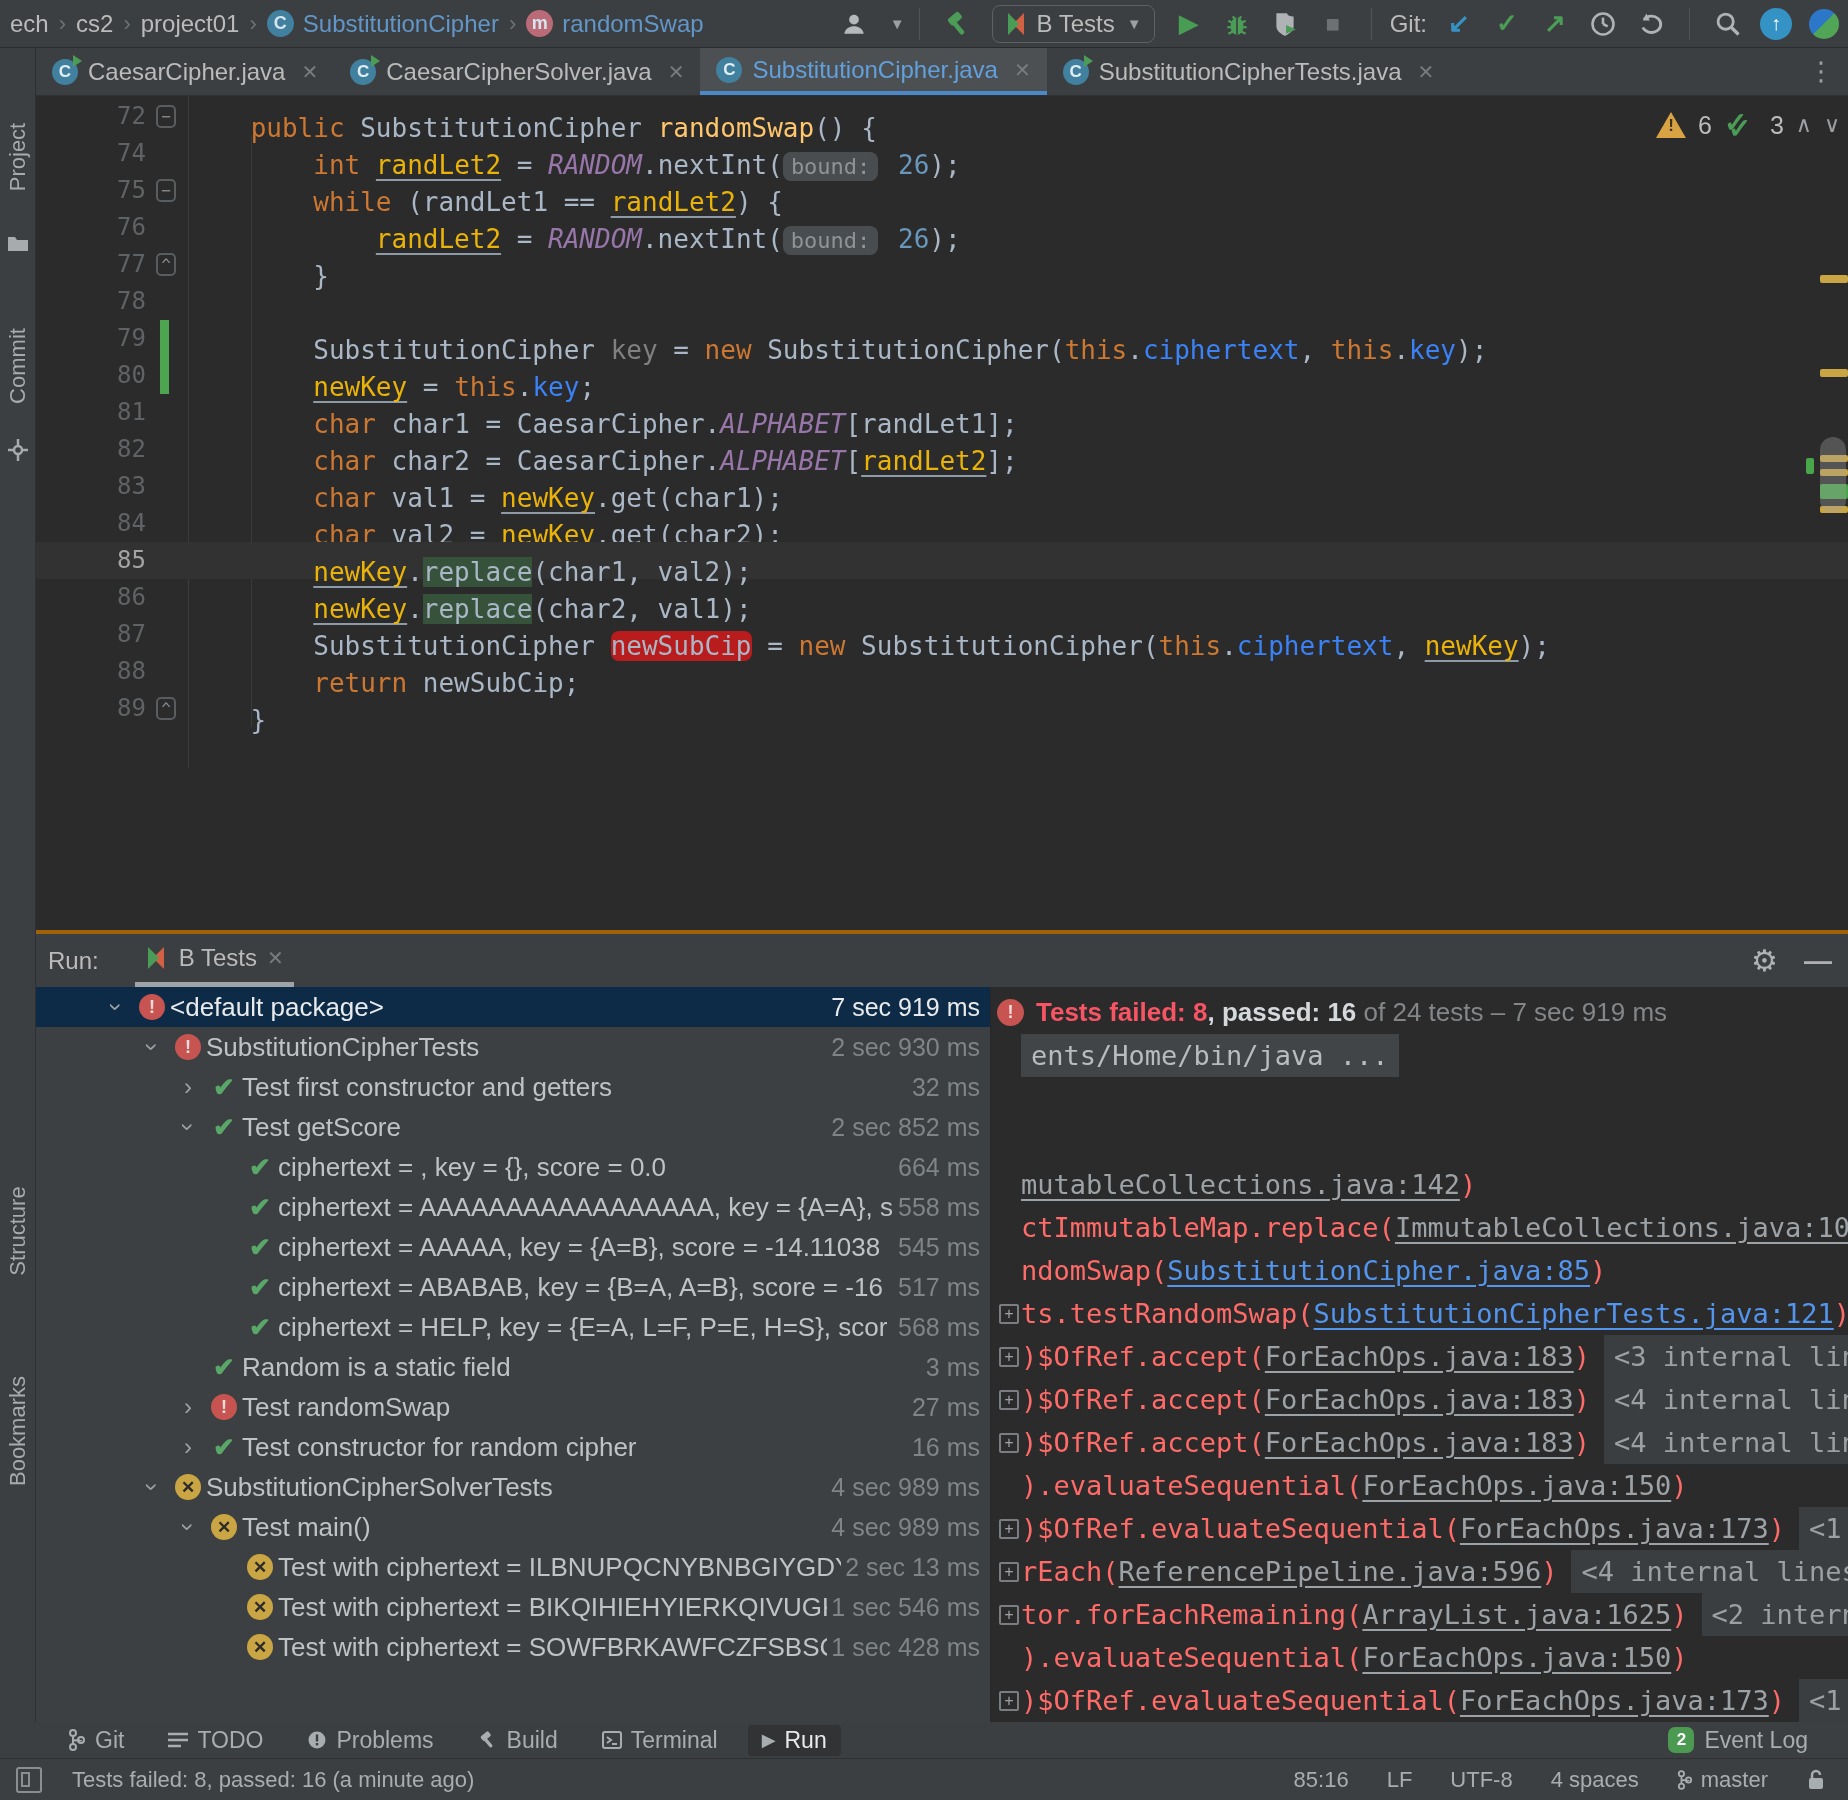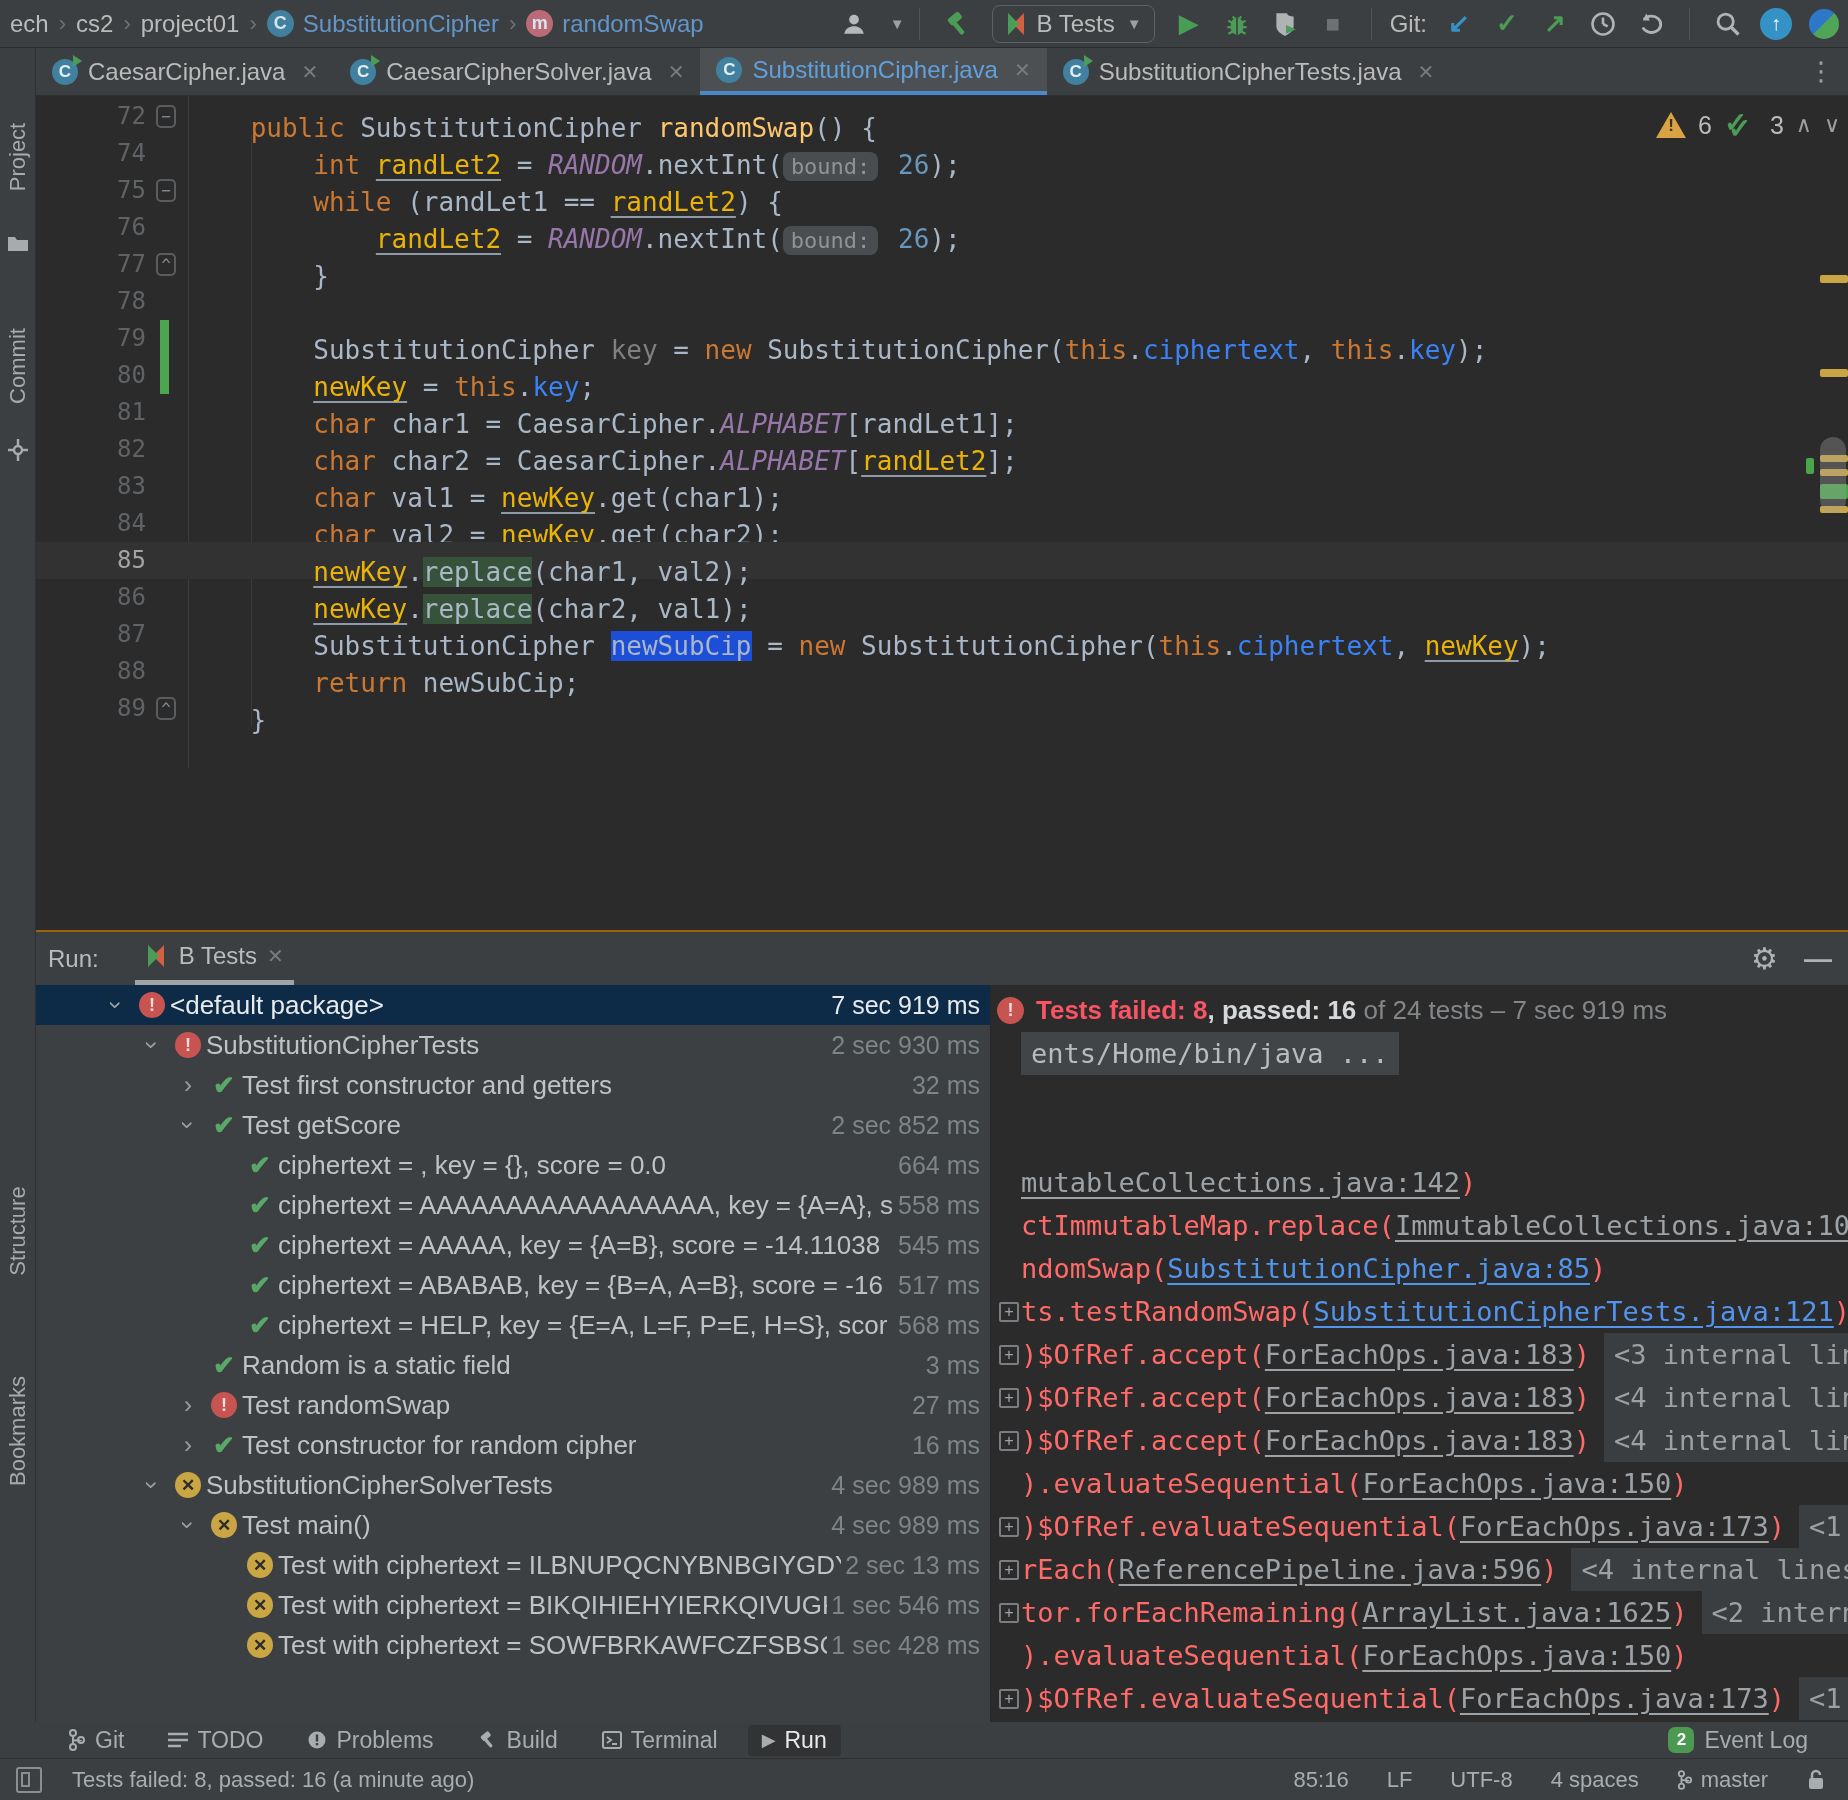--- a/index.html
+++ b/index.html
@@ -78,42 +78,42 @@
   .gutter-line { position:absolute; left:152px; top:0; width:1px; height:672px; background:#3A3D3F; }
   .indent-guide { position:absolute; left:215px; top:39px; width:1px; height:592px; background:#383B3D; }
   .sd { color:#A9B7C6; } .sk { color:#CC7832; } .sm { color:#FFC66D; }
   .sf { color:#3b82f6; } .sfi { color:#9876AA; font-style:italic; }
   .sn { color:#6897BB; } .sg { color:#808080; }
   .su { color:#eab308; text-decoration:underline; text-underline-offset:5px;
     text-decoration-color:#8E9AA6; }
   .shint { background:#4A4D4F; color:#909396; border-radius:8px; padding:2px 8px;
     font-size:22px; margin-right:4px; }
   .shlg { background:#36523A; color:#A9B7C6; }
-  .shly { background:#1d4ed8; color:#A9B7C6; }
+  .shly { background:#b91c1c; color:#A9B7C6;border-radius:8px; }
 
   .inspect-widget { position:absolute; top:14px; right:8px; display:flex; align-items:center;
     gap:12px; font-family:"Liberation Sans",sans-serif; font-size:25px; color:#BBBBBB; }
   .warn-tri { position:relative; width:30px; height:26px;
     background:#D9A343; clip-path:polygon(50% 0,100% 100%,0 100%); }
   .warn-tri b { position:absolute; left:0; right:0; top:4px; text-align:center;
     color:#3B3220; font-size:17px; font-weight:bold; }
   .dblcheck { position:relative; width:34px; height:30px; color:#4B9C56; font-size:28px;
     font-weight:bold; }
   .dblcheck i { position:absolute; left:0; top:-4px; font-style:normal; }
   .dblcheck i + i { left:4px; top:2px; }
   .navchev { color:#9DA0A3; font-size:22px; }
 
   
   .stripe-mark { position:absolute; border-radius:2px; }
   .scroll-thumb { position:absolute; right:2px; width:26px; border-radius:13px;
     background:rgba(160,160,160,0.35); }
 
   
   #runpanel { left:36px; top:930px; width:1812px; height:792px; background:#3C3F41;
-    border-top:2px solid #a16207; }
+    border-top:4px solid #a16207; }
   #run-header { position:absolute; left:0; top:0; width:1812px; height:53px; display:flex;
     align-items:center; color:#BBBBBB; font-size:24px; }
   #run-label { margin-left:12px; }
   .run-tab { display:flex; align-items:center; gap:10px; margin-left:36px; height:100%;
     border-bottom:5px solid #9FA4A8; padding:0 10px; }
   .run-tab .junit-ico { margin-right:2px; }
   .run-tab-x { color:#787C7F; font-size:20px; }
   #run-tools { margin-left:auto; display:flex; align-items:center; gap:26px; padding-right:16px; }
   .gear { color:#AFB1B3; font-size:30px; }
   .minim { color:#AFB1B3; font-size:28px; font-weight:bold; }

